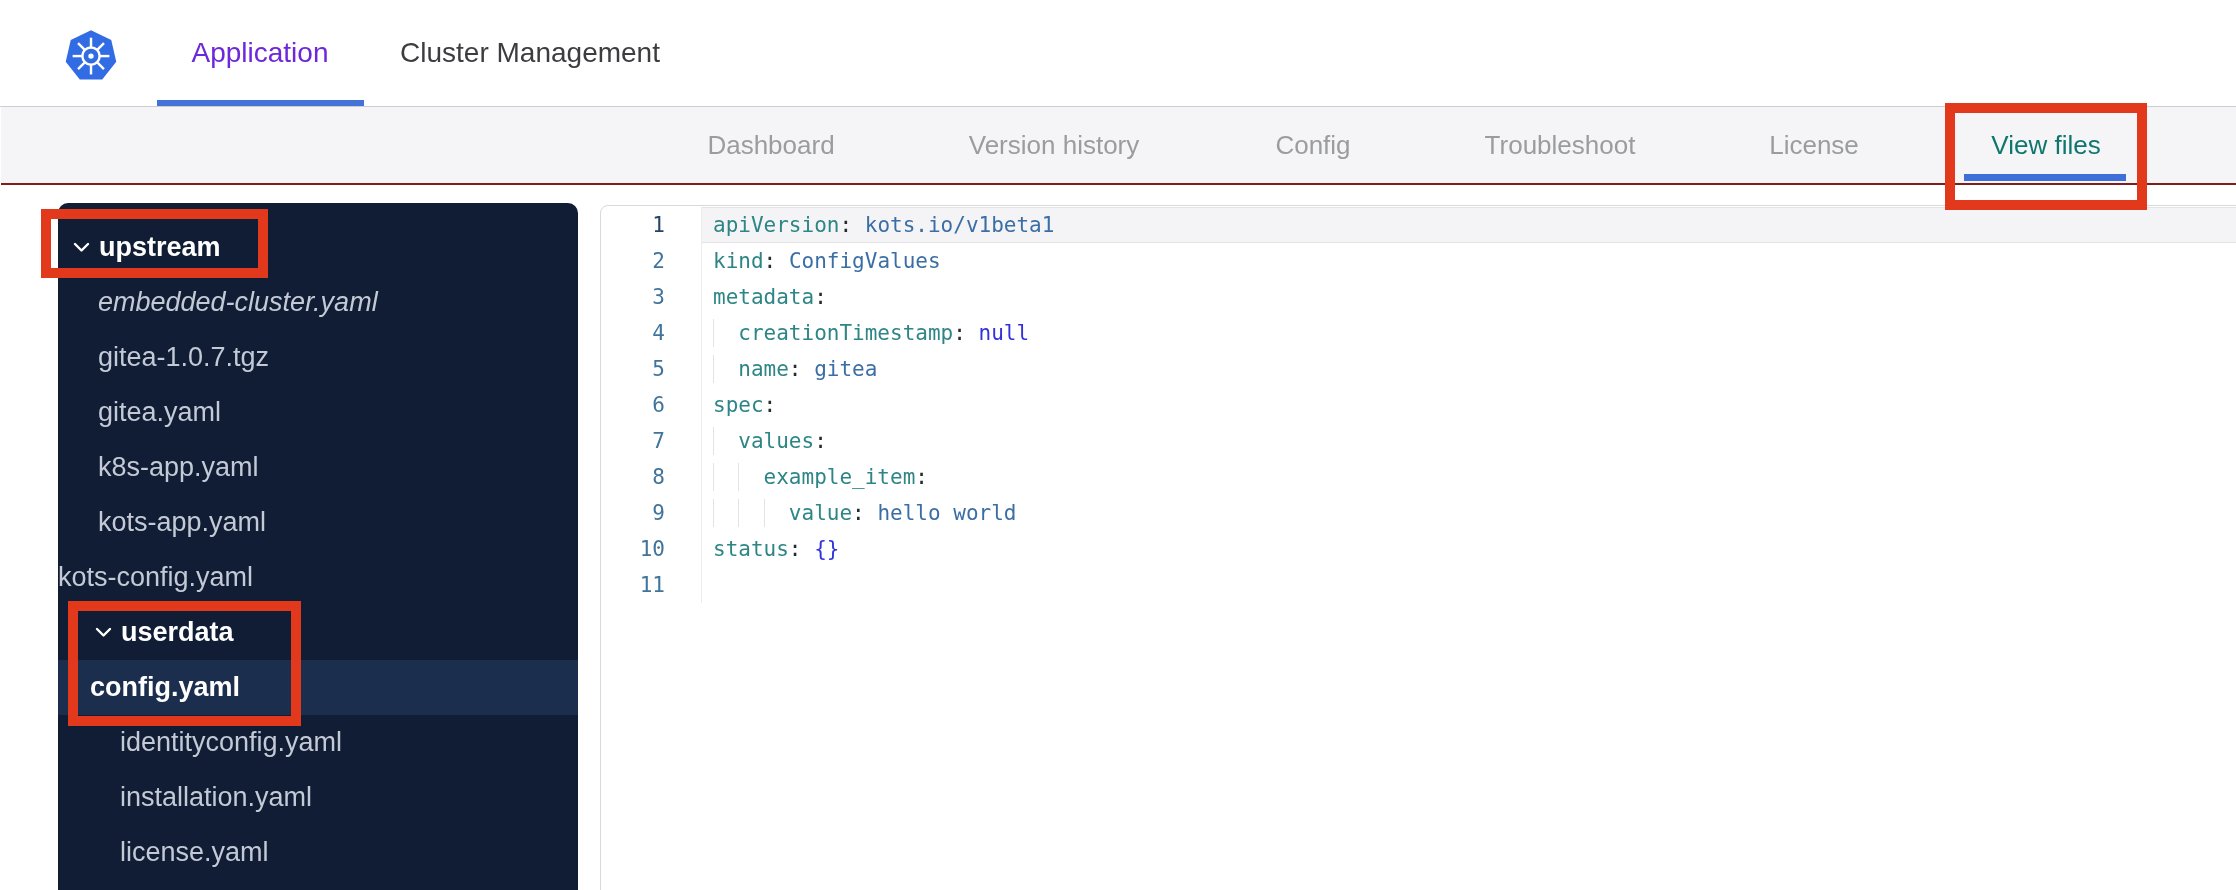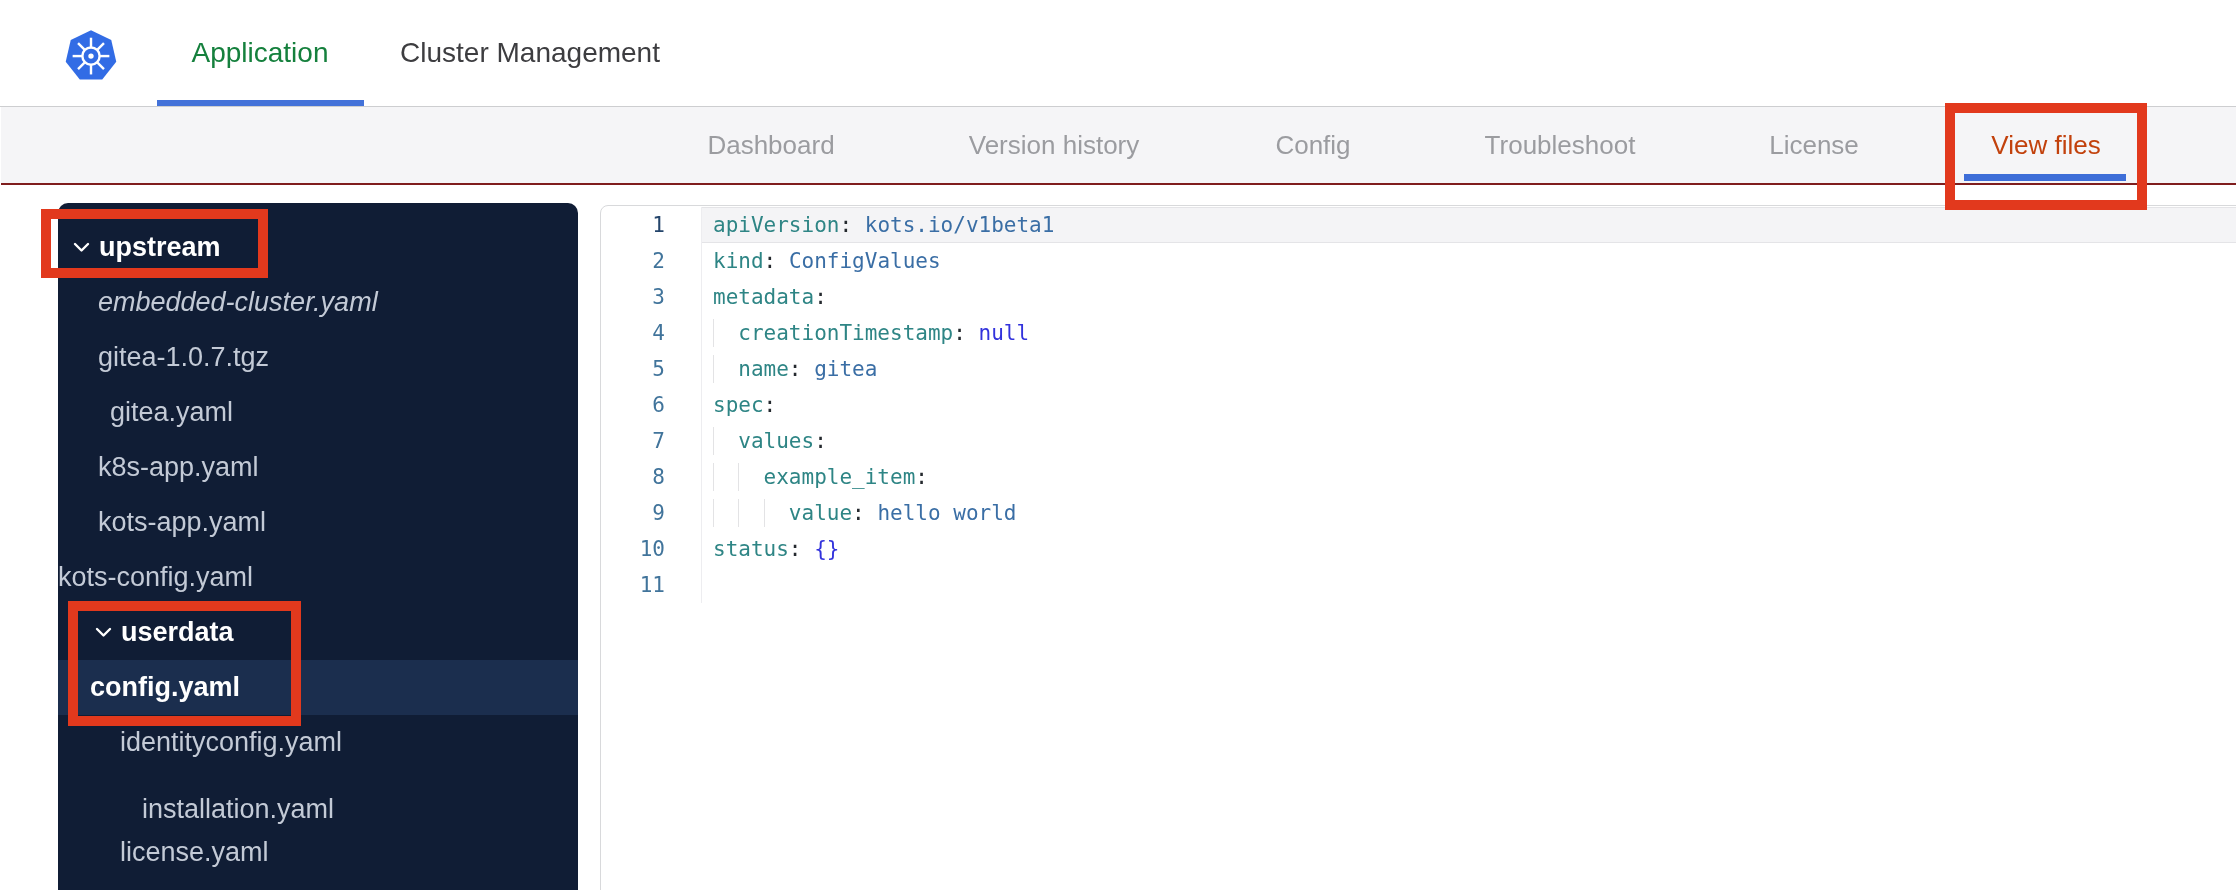--- a/index.html
+++ b/index.html
@@ -4,29 +4,29 @@
 <style>
   html,body{margin:0;padding:0;background:#ffffff;}
   body{font-family:"Liberation Sans", sans-serif; -webkit-font-smoothing:antialiased;}
   #stage{position:relative;width:2236px;height:890px;overflow:hidden;background:#fff;}
 
   
   .header{position:absolute;left:0;top:0;width:100%;height:106px;background:#fff;border-bottom:1px solid #cdced0;}
   .k8s-logo{position:absolute;left:64px;top:28px;width:54px;height:54px;}
   .hdr-tab{position:absolute;top:0;height:106px;display:flex;align-items:center;justify-content:center;
            font-size:28px;color:#3b3b3d;cursor:pointer;}
-  .hdr-tab.application{left:160px;width:200px;color:#15803d;}
+  .hdr-tab.application{left:160px;width:200px;color:#6d28d9;}
   .hdr-tab.cluster{left:392px;width:276px;color:#3d3d40;}
   .hdr-underline{position:absolute;left:157px;top:100px;width:207px;height:6px;background:#4372d9;}
 
   
   .subnav{position:absolute;left:1px;top:107px;width:100%;height:76px;background:#f5f5f7;border-bottom:2px solid #7f1d1d;}
   .subnav-item{position:absolute;top:0;height:76px;display:flex;align-items:center;justify-content:center;
                transform:translateX(-50%);font-size:26px;color:#9b9ca0;white-space:nowrap;cursor:pointer;}
-  .subnav-item.active{color:#c2410c;}
+  .subnav-item.active{color:#0f766e;}
   .sn-0{left:770px;} .sn-1{left:1053px;} .sn-2{left:1312px;} .sn-3{left:1559px;} .sn-4{left:1813px;} .sn-5{left:2045px;}
   .subnav-underline{position:absolute;left:1964px;top:174px;width:162px;height:7px;background:#3e6ed8;}
 
   
   .sidebar{position:absolute;left:58px;top:203px;width:520px;height:687px;background:#101d35;
            border-radius:10px 10px 0 0;padding-top:17px;box-sizing:border-box;}
   .tree-row{position:relative;height:55px;display:flex;align-items:center;font-size:27px;color:#c3cad6;cursor:pointer;white-space:nowrap;}
   .tree-row.folder{font-weight:700;color:#ffffff;}
   .tree-row.selected{background:#1b2e4e;font-weight:700;color:#ffffff;}
   .tree-row .chev{display:inline-flex;width:26px;justify-content:flex-start;align-items:center;flex:none;}
@@ -94,21 +94,21 @@
           </svg>
         </span>
         <span class="lbl">upstream</span>
       </div>
       <div class="tree-row file" style="padding-left: 40px; font-style: italic;">
         <span class="lbl">embedded-cluster.yaml</span>
       </div>
       <div class="tree-row file" style="padding-left: 40px;">
         <span class="lbl">gitea-1.0.7.tgz</span>
       </div>
-      <div class="tree-row file" style="padding-left: 52px;">
+      <div class="tree-row file" style="padding-left: 40px;">
         <span class="lbl">gitea.yaml</span>
       </div>
       <div class="tree-row file" style="padding-left: 40px;">
         <span class="lbl">k8s-app.yaml</span>
       </div>
       <div class="tree-row file" style="padding-left: 40px;">
         <span class="lbl">kots-app.yaml</span>
       </div>
       <div class="tree-row file" style="">
         <span class="lbl">kots-config.yaml</span>
@@ -120,21 +120,21 @@
           </svg>
         </span>
         <span class="lbl">userdata</span>
       </div>
       <div class="tree-row file selected" style="padding-left: 32px;">
         <span class="lbl">config.yaml</span>
       </div>
       <div class="tree-row file" style="padding-left: 62px; text-align: right;">
         <span class="lbl">identityconfig.yaml</span>
       </div>
-      <div class="tree-row file" style="padding-left: 84px; align-items: flex-end;">
+      <div class="tree-row file" style="padding-left: 62px;">
         <span class="lbl">installation.yaml</span>
       </div>
       <div class="tree-row file" style="padding-left: 62px;">
         <span class="lbl">license.yaml</span>
       </div>
     </div>
 
   <div class="editor" id="code-editor">
       <div class="code-row active">
         <div class="gutter">1</div>

